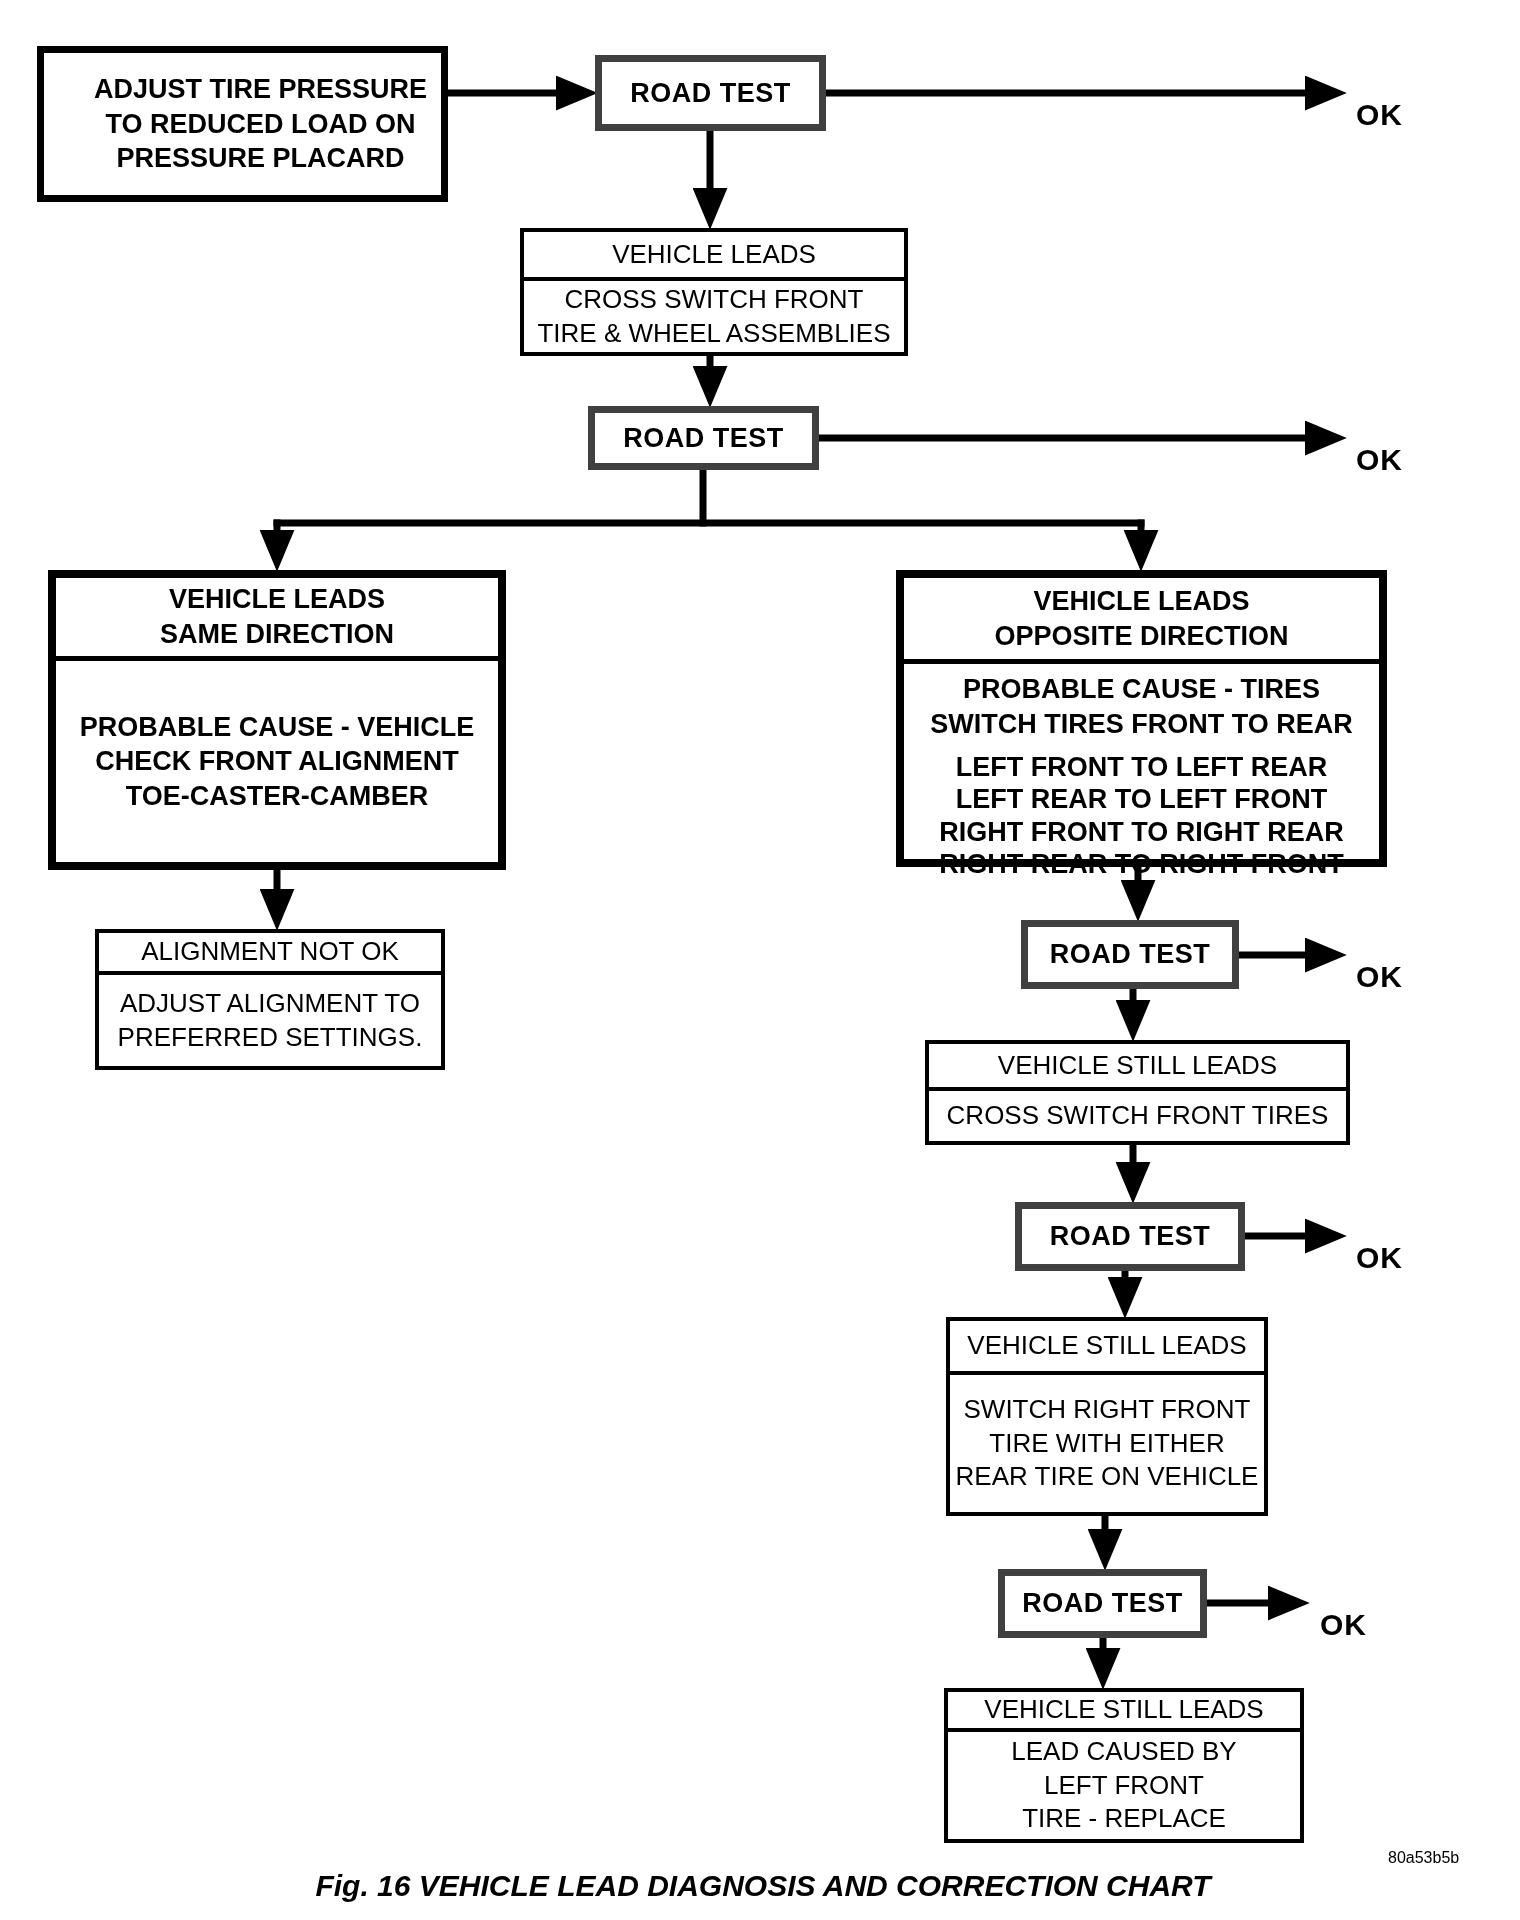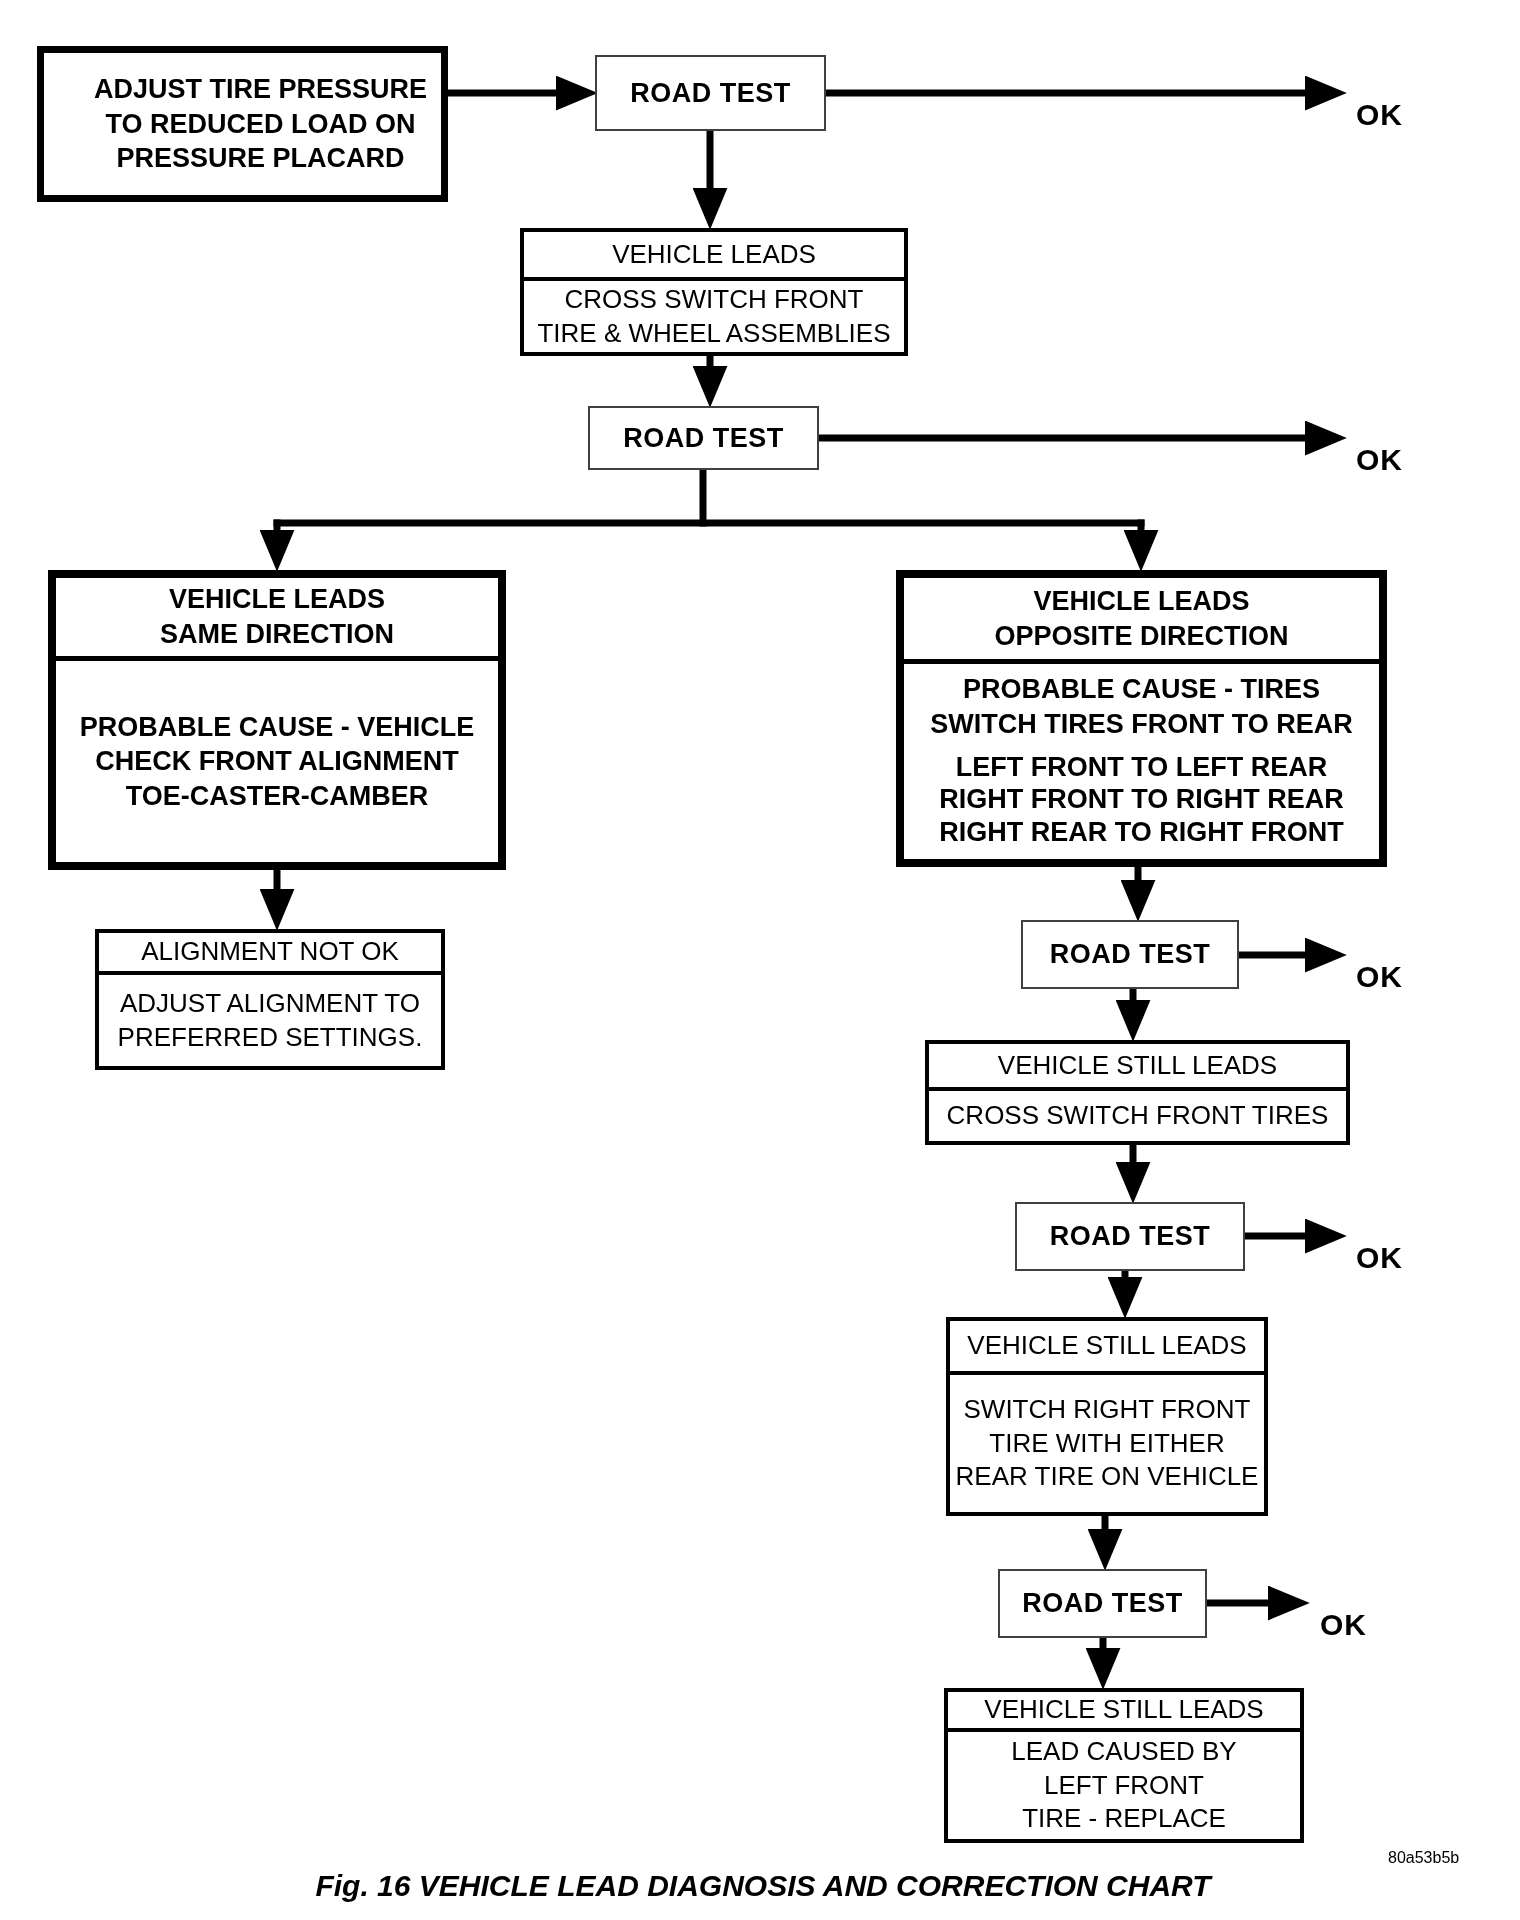--- a/index.html
+++ b/index.html
@@ -15,21 +15,21 @@
   .node{
     position:absolute;
     background:#fff;
     box-sizing:border-box;
     display:flex;flex-direction:column;
     text-align:center;
   }
   .thick{border:8px solid #000;}
   .thickA{border:7px solid #000;padding-left:36px;}
   .thin{border:4px solid #000;}
-  .rt{border:2px solid #404040;align-items:center;justify-content:center;
+  .rt{border:7px solid #404040;align-items:center;justify-content:center;
       font-weight:700;font-size:27px;letter-spacing:.5px;}
   .sec{display:flex;flex-direction:column;align-items:center;justify-content:center;}
   .hdr{border-bottom:4px solid #000;flex:0 0 auto;}
   .thick .hdr{border-bottom:5px solid #000;}
   .body{flex:1 1 auto;}
   .bold{font-weight:700;}
   .reg{font-weight:400;}
   .t26{font-size:26px;line-height:1.3;}
   .t27{font-size:27px;line-height:1.28;}
   .ok{
@@ -134,20 +134,21 @@
       <div>VEHICLE LEADS</div>
       <div>OPPOSITE DIRECTION</div>
     </div>
     <div class="sec body fbody">
       <div class="grp">
         <div>PROBABLE CAUSE - TIRES</div>
         <div>SWITCH TIRES FRONT TO REAR</div>
       </div>
       <div class="grp2">
         <div>LEFT FRONT TO LEFT REAR</div>
+        <div>LEFT REAR TO LEFT FRONT</div>
         <div>RIGHT FRONT TO RIGHT REAR</div>
         <div>RIGHT REAR TO RIGHT FRONT</div>
       </div>
     </div>
   </div>
 
   <div class="node rt" style="left:1021px;top:920px;width:218px;height:69px;">
     <div>ROAD TEST</div>
   </div>
   <div class="ok" style="left:1356px;top:938px;">OK</div>

